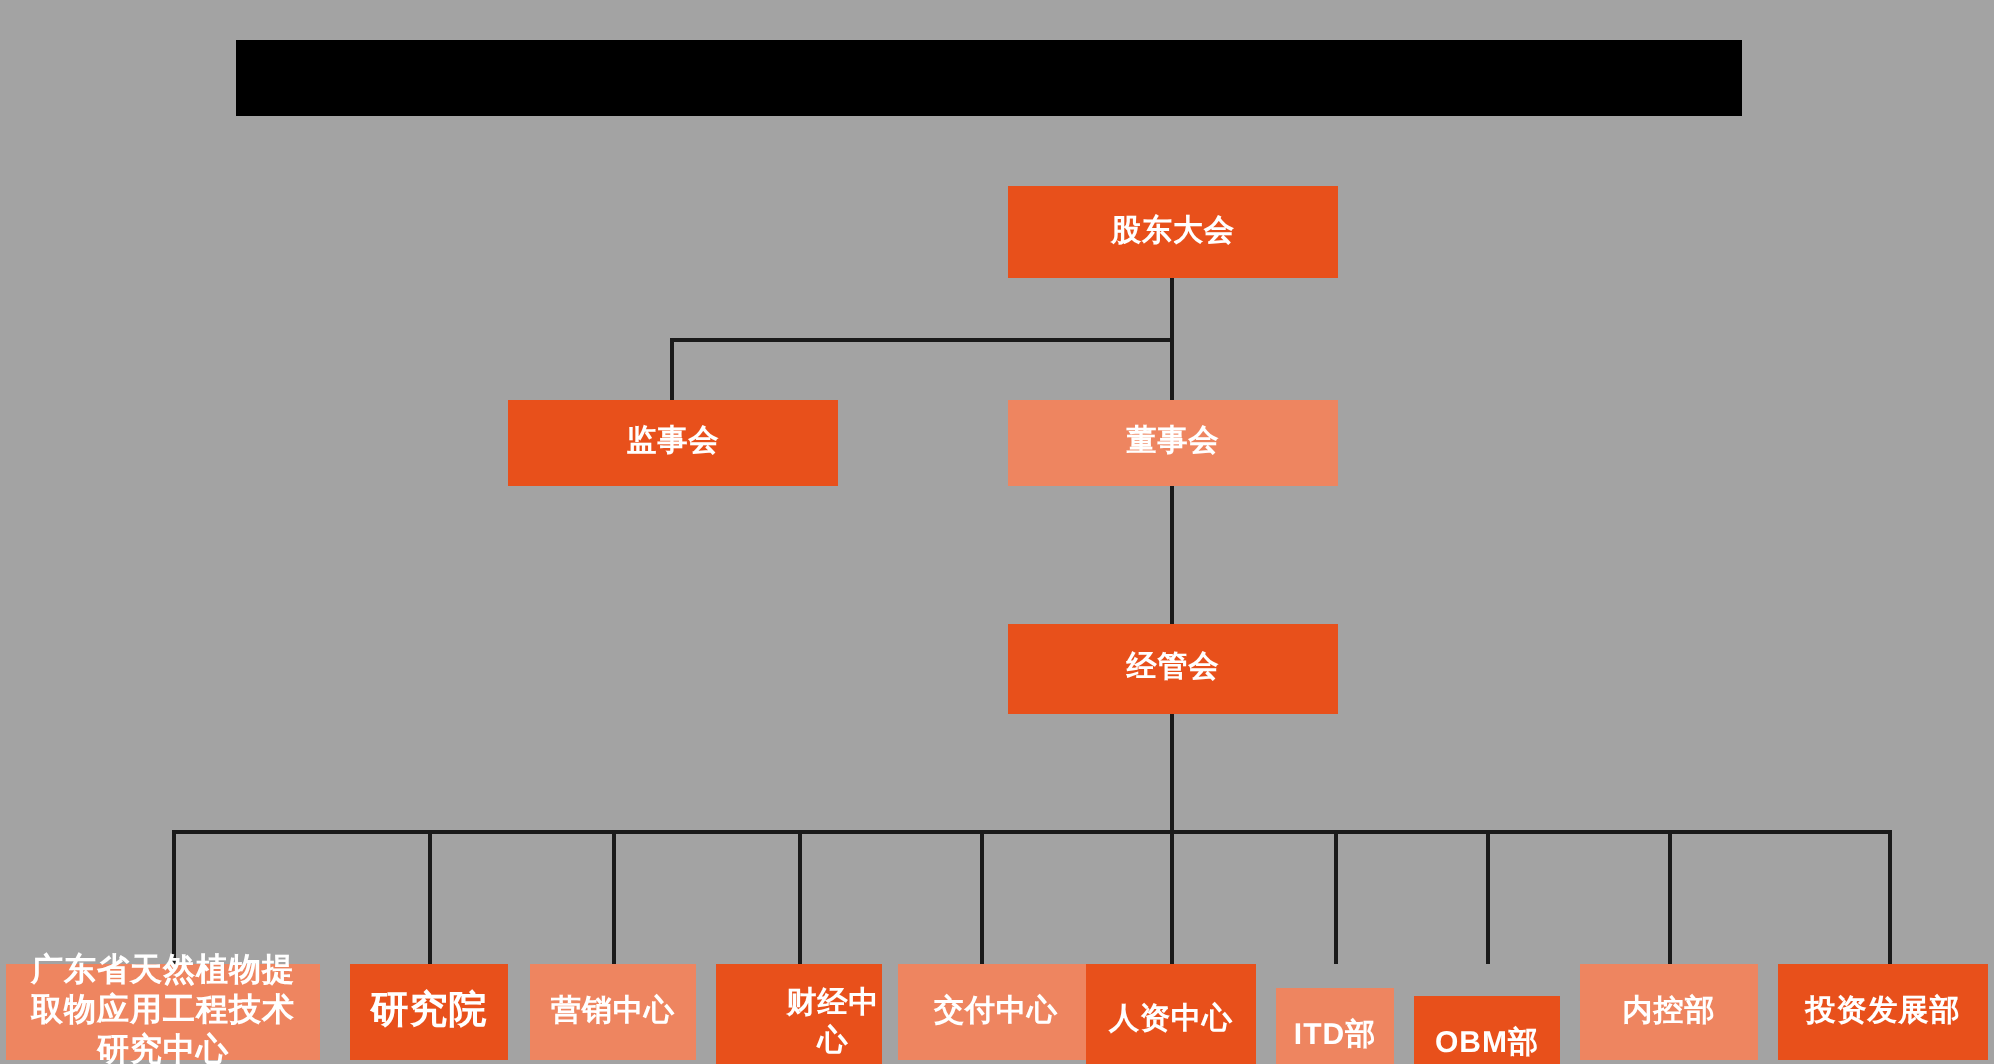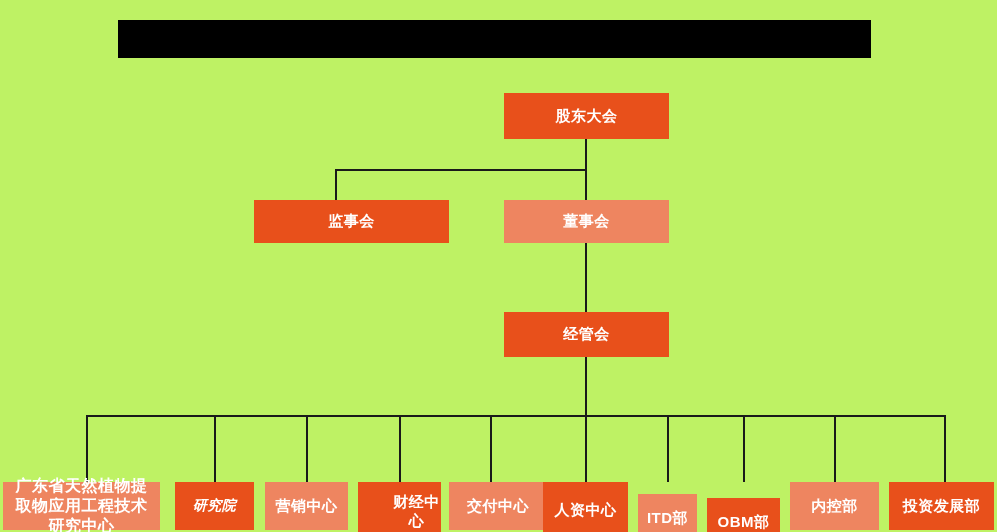--- a/index.html
+++ b/index.html
@@ -7,21 +7,21 @@
     padding: 0;
     background: #ffffff;
   }
   body {
     font-family: "Liberation Sans", "DejaVu Sans", sans-serif;
   }
   #chart-root {
     position: relative;
     width: 997px;
     height: 532px;
-    background: #bef264;
+    background: #a3a3a3;
     overflow: hidden;
   }
   .redaction-bar {
     position: absolute;
     left: 118px;
     top: 20px;
     width: 753px;
     height: 38px;
     background: #000000;
   }
@@ -75,35 +75,35 @@
   <div class="connector v" style="left:490px; top:415px; height:67px;"></div>
   <div class="connector v" style="left:667px; top:415px; height:67px;"></div>
   <div class="connector v" style="left:743px; top:415px; height:67px;"></div>
   <div class="connector v" style="left:834px; top:415px; height:67px;"></div>
   <div class="connector v" style="left:944px; top:415px; height:67px;"></div>
 
   <div class="node deep" style="left:504px; top:93px; width:165px; height:46px; font-size:15px;">
     <span>股东大会</span>
   </div>
 
-  <div class="node deep" style="left:254px; top:200px; width:195px; height:43px; font-size:15px;text-align:center;">
+  <div class="node deep" style="left:254px; top:200px; width:165px; height:43px; font-size:15px;text-align:center;">
     <span>监事会</span>
   </div>
   <div class="node light" style="left:504px; top:200px; width:165px; height:43px; font-size:15px;">
     <span>董事会</span>
   </div>
 
   <div class="node deep" style="left:504px; top:312px; width:165px; height:45px; font-size:15px;">
     <span>经管会</span>
   </div>
 
   <div class="node light" style="left:3px; top:482px; width:157px; height:48px; font-size:16px; padding:0 6px;">
     <span>广东省天然植物提取物应用工程技术研究中心</span>
   </div>
-  <div class="node deep" style="left:175px; top:482px; width:79px; height:48px; font-size:14px;font-style:italic;">
+  <div class="node deep" style="left:175px; top:482px; width:79px; height:48px; font-size:19px;">
     <span>研究院</span>
   </div>
   <div class="node light" style="left:265px; top:482px; width:83px; height:48px; font-size:15px;">
     <span>营销中心</span>
   </div>
   <div class="node deep" style="left:358px; top:482px; width:83px; height:60px; font-size:15px;padding-left:34px;">
     <span>财经中心</span>
   </div>
   <div class="node light" style="left:449px; top:482px; width:98px; height:48px; font-size:15px;">
     <span>交付中心</span>

